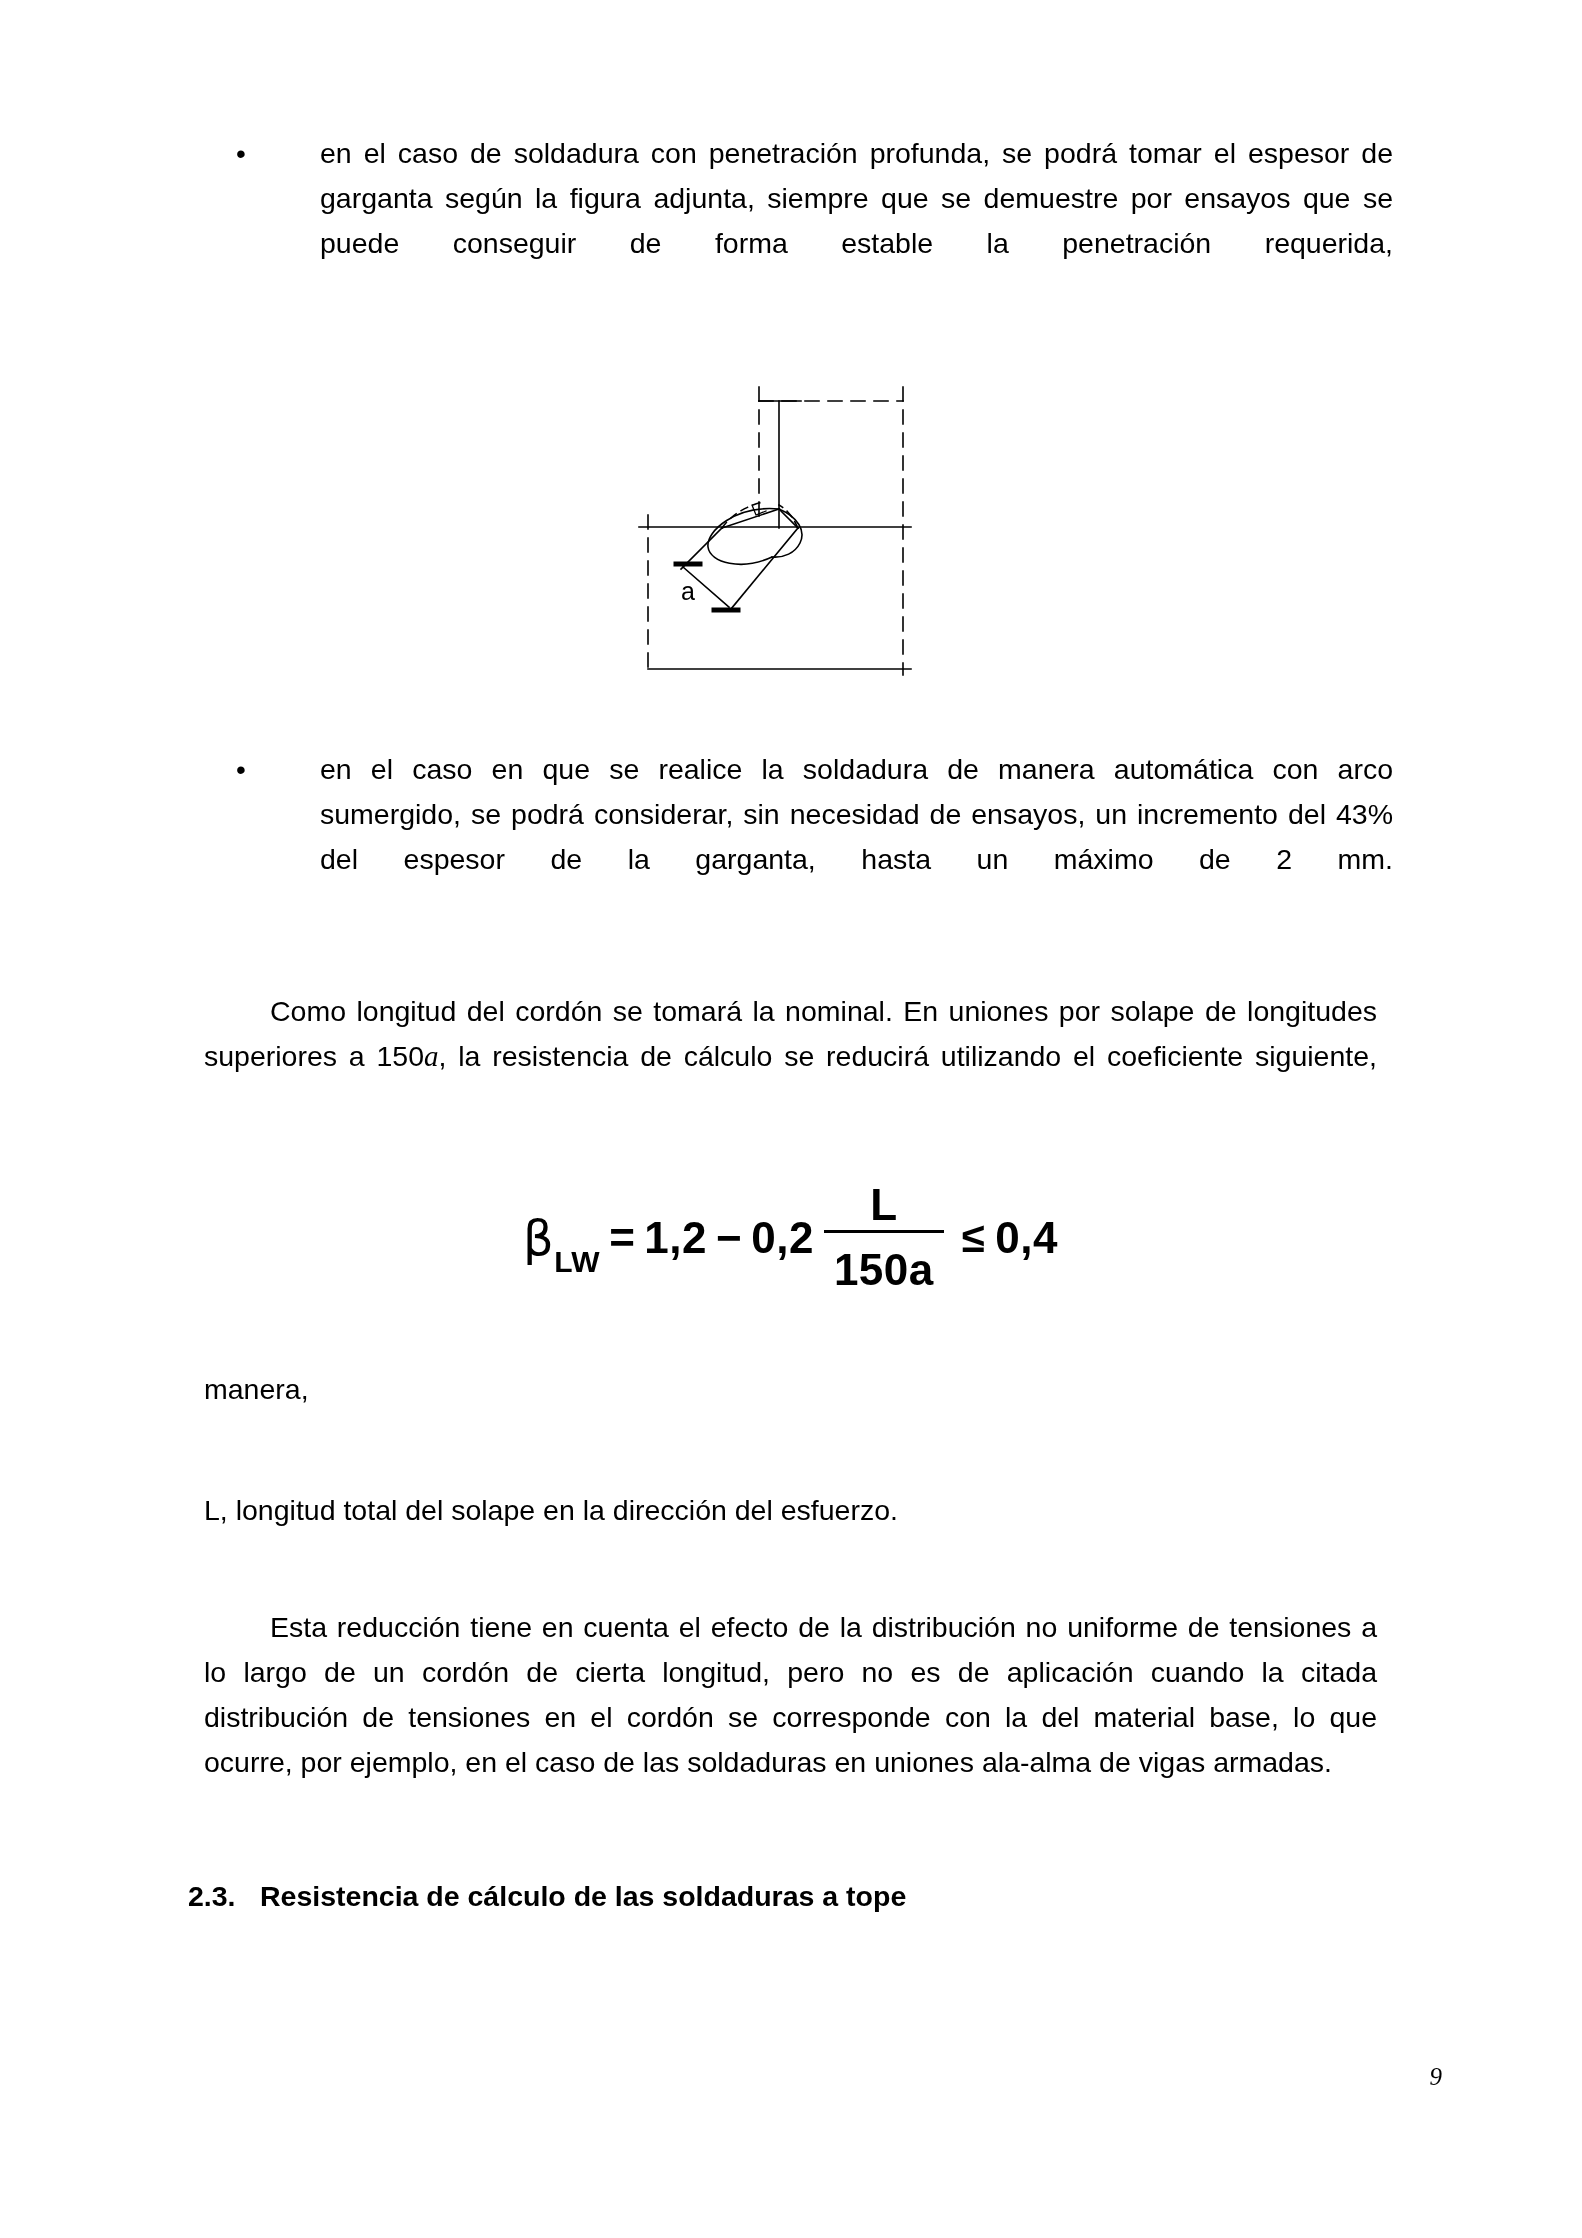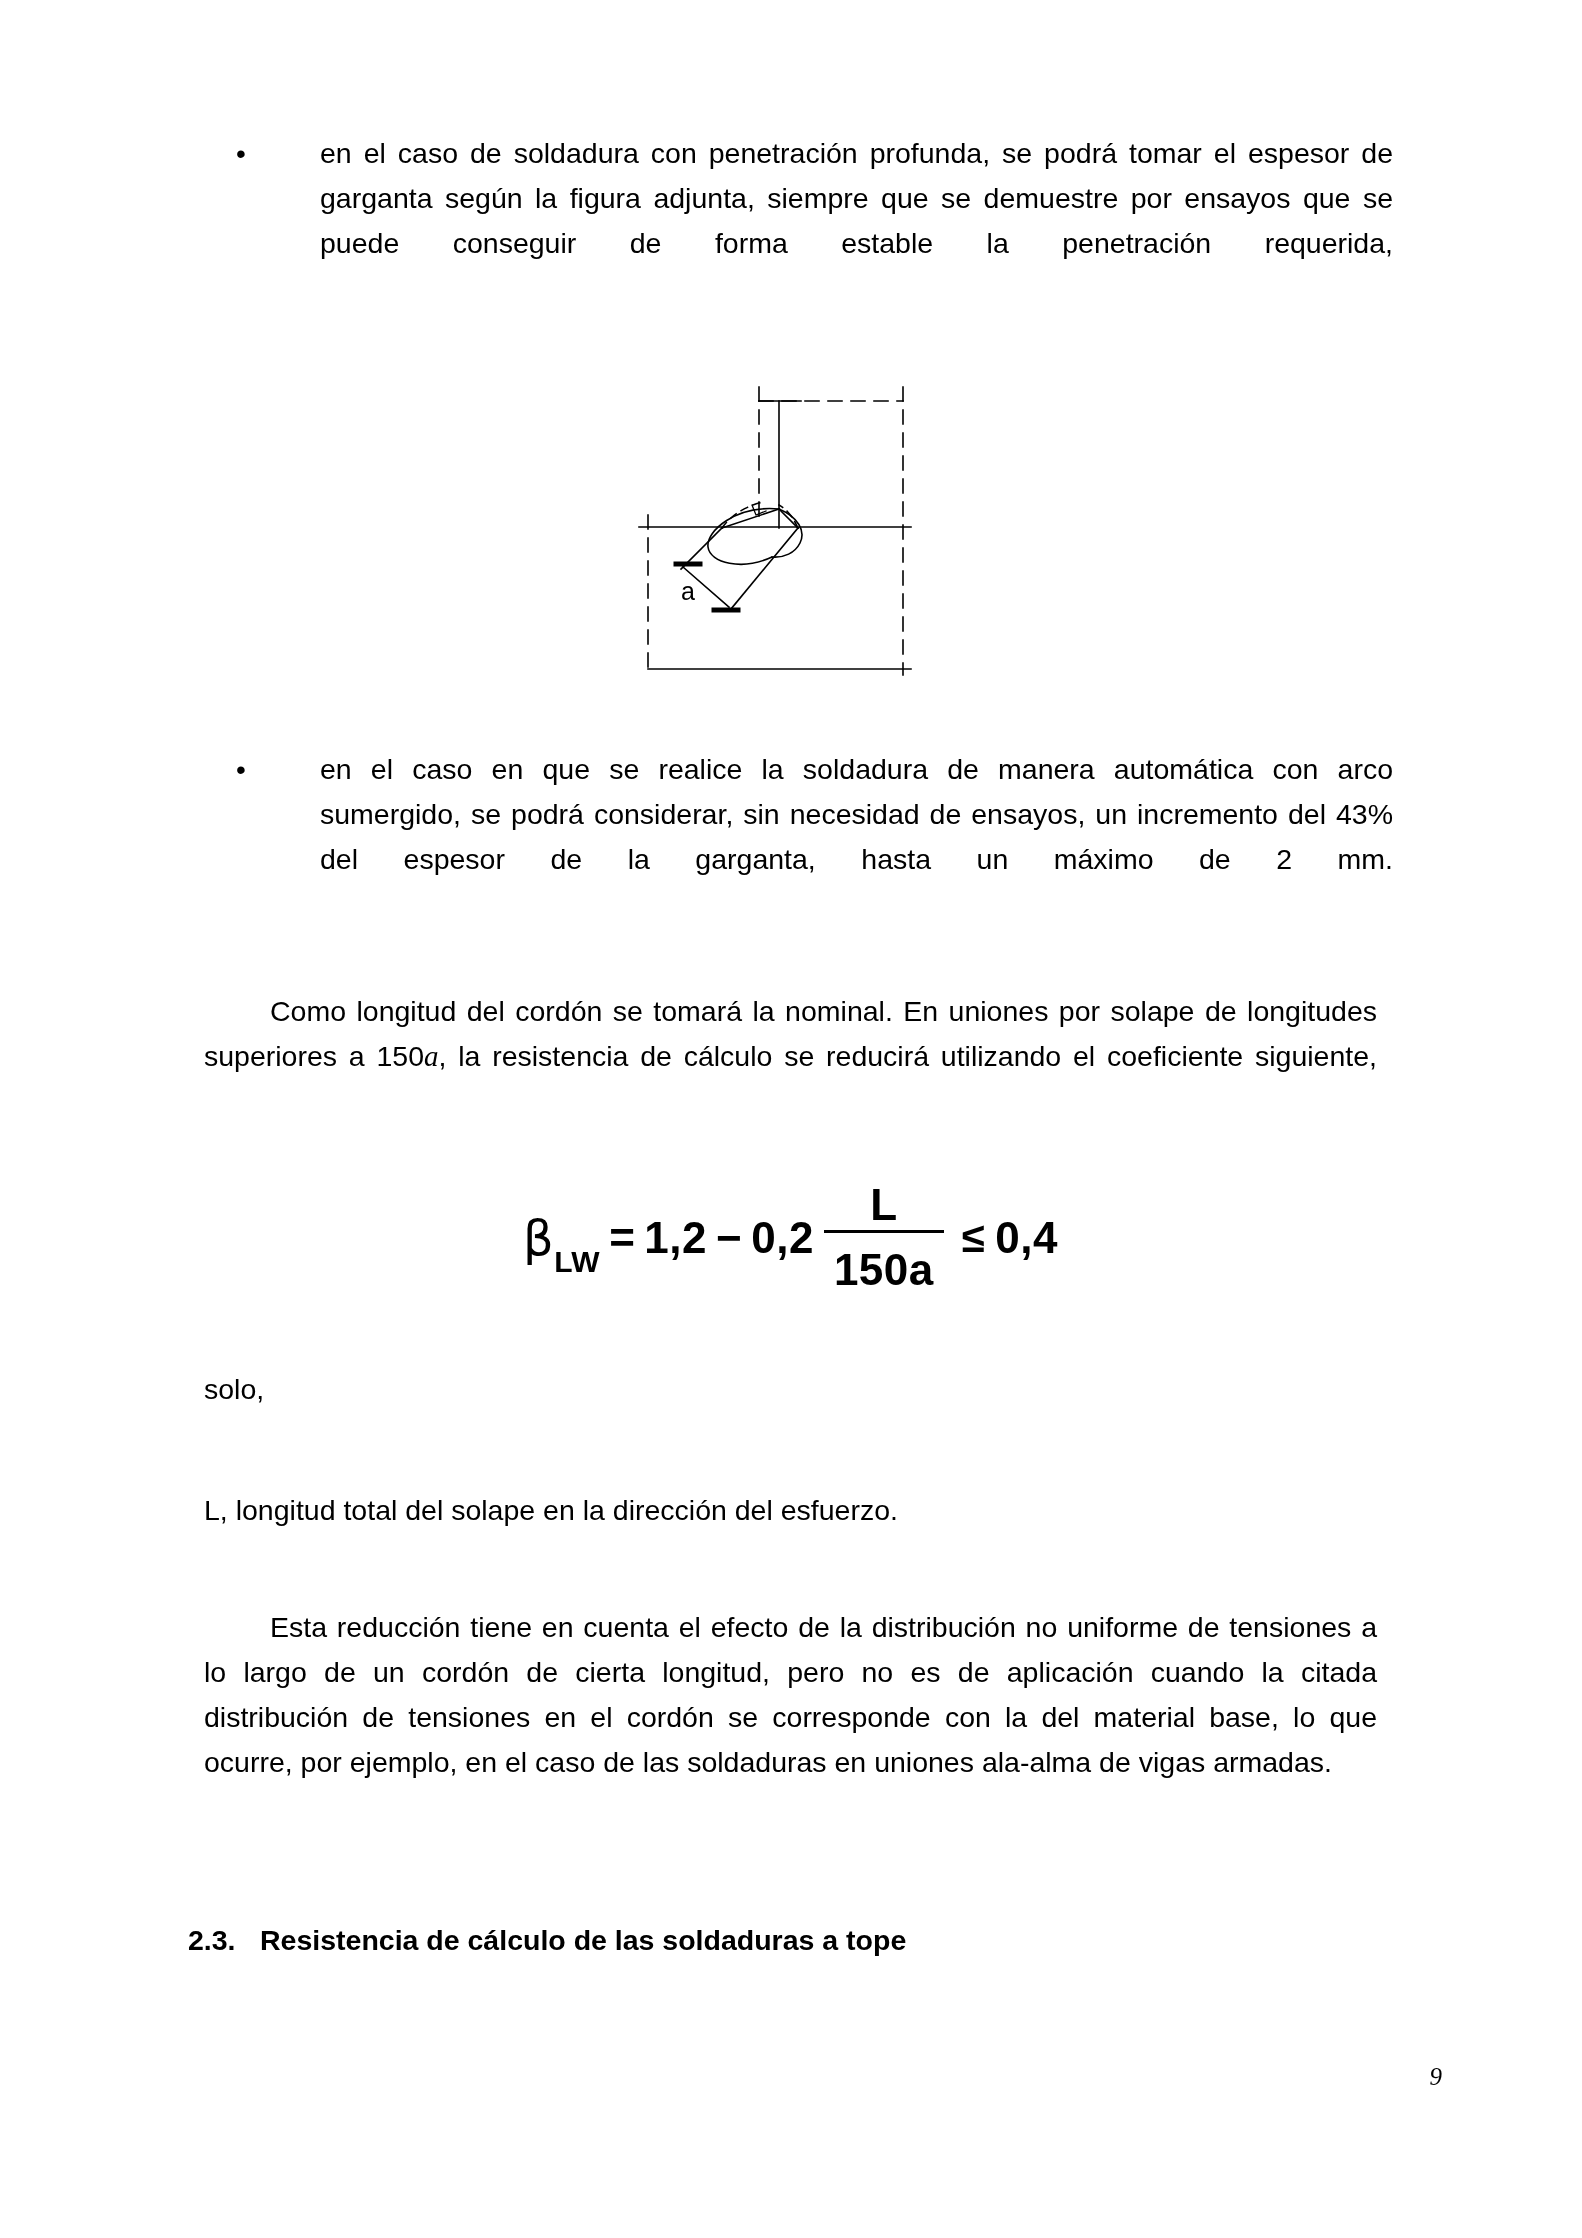--- a/index.html
+++ b/index.html
@@ -75,21 +75,20 @@
     font-style: italic;
     font-size: 29px;
   }
 
   
   .heading {
     font-size: 28.5px;
     font-weight: bold;
     line-height: 42px;
     white-space: nowrap;
-    margin-top: 44px;
   }
   .heading .num {
     display: inline-block;
     width: 72px;
   }
 
   
   .gap-sm { height: 26px; }
   .gap-md { height: 44px; }
   .gap-lg { height: 56px; }
@@ -257,21 +256,21 @@
           <span class="bar"></span>
           <span class="denom">150a</span>
         </span>
         <span class="rel">≤</span>
         <span>0,4</span>
       </div>
     </div>
 
     <div class="gap-md" style="height:58px"></div>
 
-    <p class="para">solo,</p>
+    <p class="para">manera,</p>
 
     <div class="gap-sm" style="height:44px"></div>
 
     <p class="para">L, longitud total del solape en la dirección del esfuerzo.</p>
 
     <div class="gap-sm" style="height:40px"></div>
 
     <p class="para indent">Esta reducción tiene en cuenta el efecto de la distribución no uniforme de tensiones a lo largo de un cordón de cierta longitud, pero no es de aplicación cuando la citada distribución de tensiones en el cordón se corresponde con la del material base, lo que ocurre, por ejemplo, en el caso de las soldaduras en uniones ala-alma de vigas armadas.</p>
 
     <div class="gap-lg" style="height:74px"></div>

